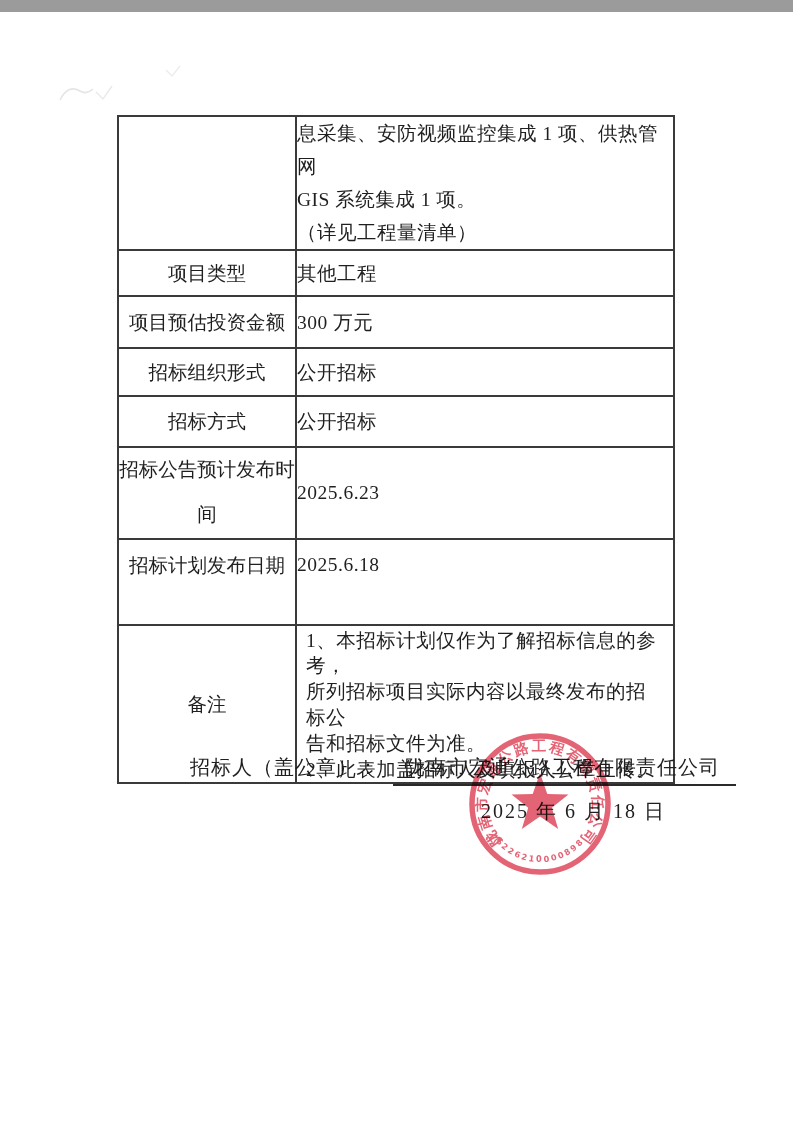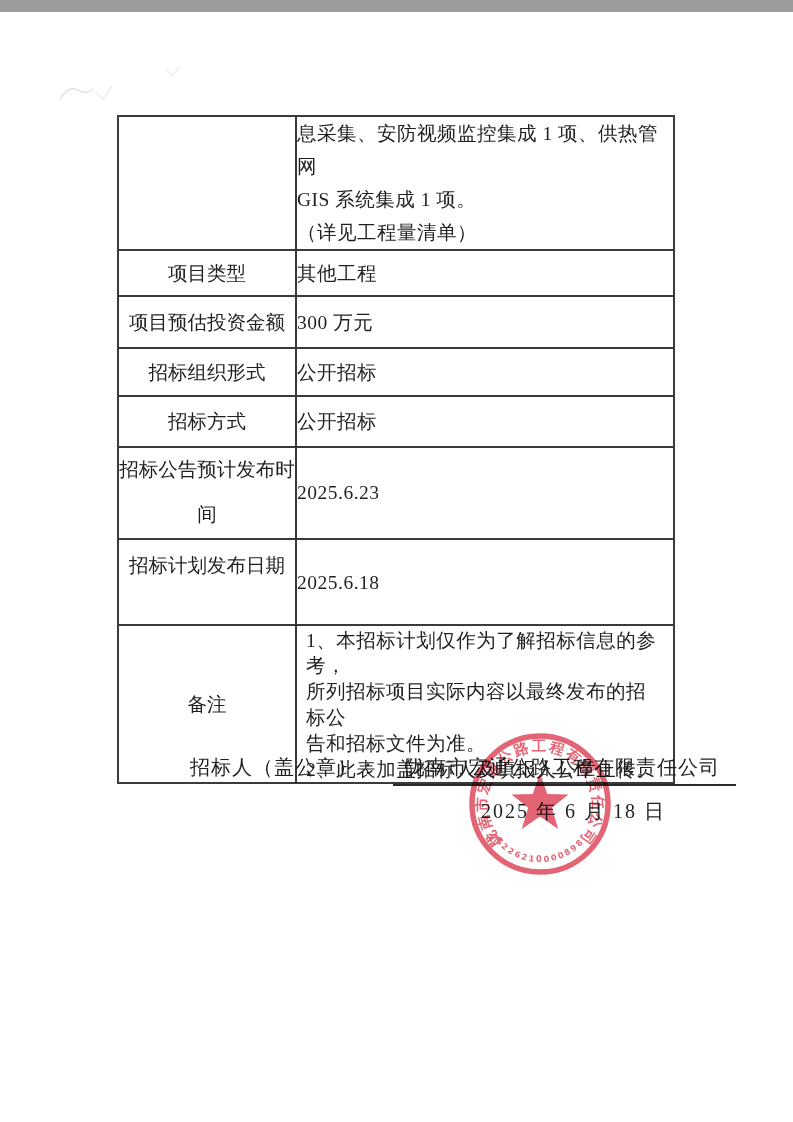--- a/index.html
+++ b/index.html
@@ -44,21 +44,21 @@
   td.multiline{
     text-align:left;vertical-align:top;
     white-space:pre-line;
     line-height:33px;
     padding:1px 6px 0 11px;
     letter-spacing:.5px;
   }
   tr.r6 td.label{line-height:2.3;}
   tr.r6 td.label .wrapbox{display:inline-block;max-width:176px;word-break:break-all;}
   tr.r7 td.label{vertical-align:top;padding-top:12px;}
-  tr.r7 td.value{vertical-align:top;padding-top:32px;}
+  tr.r7 td.value{vertical-align:top;padding-top:14px;}
   tr.r8 td.multiline{line-height:25.8px;padding:2px 8px 0 9px;}
 
   
   .sig-row{
     position:absolute;left:190px;top:742px;
     font-size:20px;white-space:nowrap;
     letter-spacing:1px;
   }
   .sig-label{display:inline-block;}
   .sig-company{

